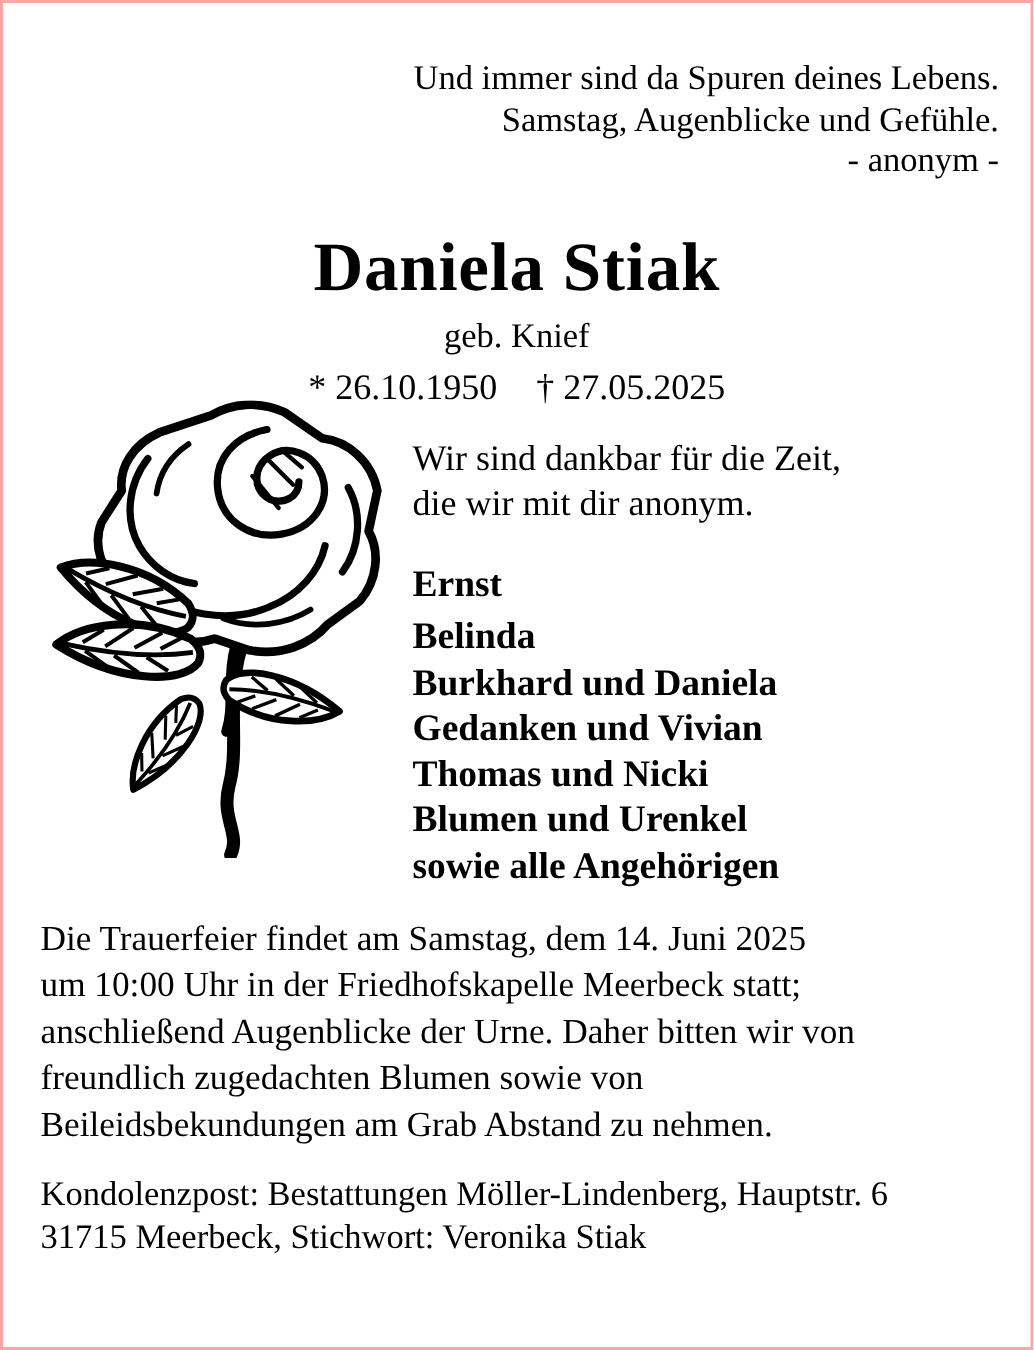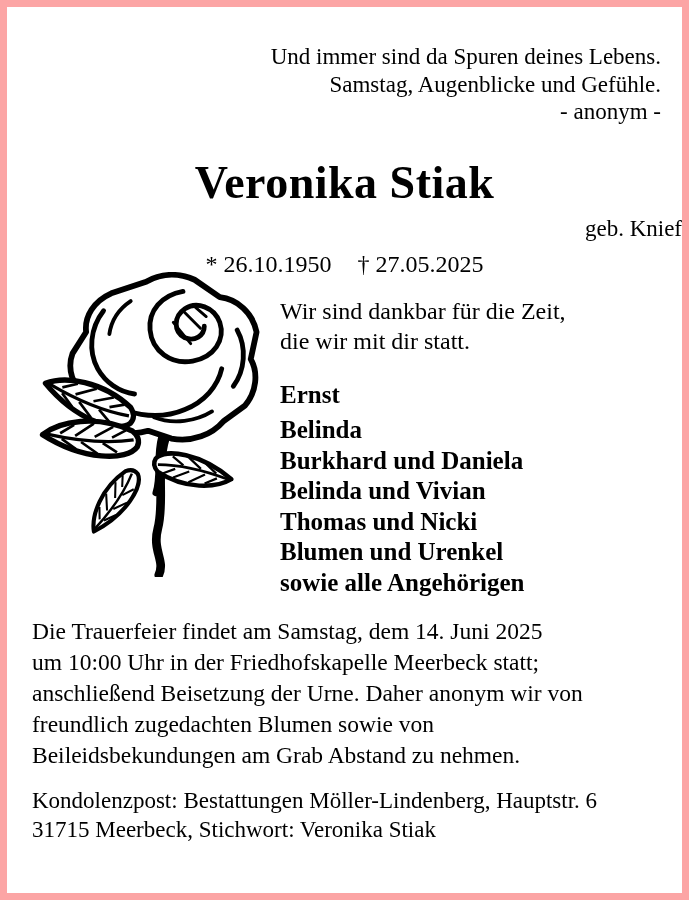--- a/index.html
+++ b/index.html
@@ -1,21 +1,21 @@
 <!DOCTYPE html>
 <html><head>
 <meta charset="utf-8">
 <style>
   html,body { margin:0; padding:0; background:#fff; }
   .notice {
     position:relative;
     width:689px; height:900px;
     box-sizing:border-box;
     background:#ffffff;
-    border:7px solid #fca5a5;
+    border:2px solid #fca5a5;
     color:#000000;
     font-family:"Liberation Serif", serif;
     overflow:hidden;
   }
   .poem {
     margin-top:36px;
     margin-right:21px;
     text-align:right;
     font-size:23px;
     line-height:27.5px;
@@ -23,21 +23,21 @@
   .name {
     margin:34px 0 0 0;
     text-align:center;
     font-size:46px;
     font-weight:bold;
     line-height:46px;
     letter-spacing:0.5px;
   }
   .maiden {
     margin-top:10px;
-    text-align:right;
+    text-align:center;
     font-size:23px;
     line-height:26px;
   }
   .dates {
     margin-top:8px;
     display:flex;
     justify-content:center;
     gap:26px;
     font-size:24px;
     line-height:28px;
@@ -86,21 +86,21 @@
 <body>
 
 <div class="notice">
 
   <div class="poem">
     <div>Und immer sind da Spuren deines Lebens.</div>
     <div>Samstag, Augenblicke und Gefühle.</div>
     <div>- anonym -</div>
   </div>
 
-  <h1 class="name">Veronika Stiak</h1>
+  <h1 class="name">Daniela Stiak</h1>
 
   <div class="maiden">geb. Knief</div>
 
   <div class="dates">
     <span>* 26.10.1950</span>
     <span>† 27.05.2025</span>
   </div>
 
   <div class="middle">
 
@@ -135,36 +135,36 @@
 
       <use href="#leaf" transform="translate(8,115) rotate(24) scale(1.1)"></use>
       <use href="#leaf" transform="translate(5,168) rotate(6) scale(1.12)"></use>
       <use href="#leaf" transform="translate(58,268) rotate(-54) scale(0.85)"></use>
       <use href="#leaf" transform="translate(200,214) rotate(-166) scale(0.92)"></use>
     </svg>
 
     <div class="col">
       <div class="tribute">
         <div>Wir sind dankbar für die Zeit,</div>
-        <div>die wir mit dir statt.</div>
+        <div>die wir mit dir anonym.</div>
       </div>
       <div class="mourner primary">Ernst</div>
       <div class="mourner">Belinda</div>
       <div class="mourner">Burkhard und Daniela</div>
-      <div class="mourner">Belinda und Vivian</div>
+      <div class="mourner">Gedanken und Vivian</div>
       <div class="mourner">Thomas und Nicki</div>
       <div class="mourner">Blumen und Urenkel</div>
       <div class="mourner">sowie alle Angehörigen</div>
     </div>
   </div>
 
   <div class="funeral">
     <div>Die Trauerfeier findet am Samstag, dem 14. Juni 2025</div>
     <div>um 10:00 Uhr in der Friedhofskapelle Meerbeck statt;</div>
-    <div>anschließend Beisetzung der Urne. Daher anonym wir von</div>
+    <div>anschließend Augenblicke der Urne. Daher bitten wir von</div>
     <div>freundlich zugedachten Blumen sowie von</div>
     <div>Beileidsbekundungen am Grab Abstand zu nehmen.</div>
   </div>
 
   <div class="condolence">
     <div>Kondolenzpost: Bestattungen Möller-Lindenberg, Hauptstr. 6</div>
     <div>31715 Meerbeck, Stichwort: Veronika Stiak</div>
   </div>
 
 </div>

